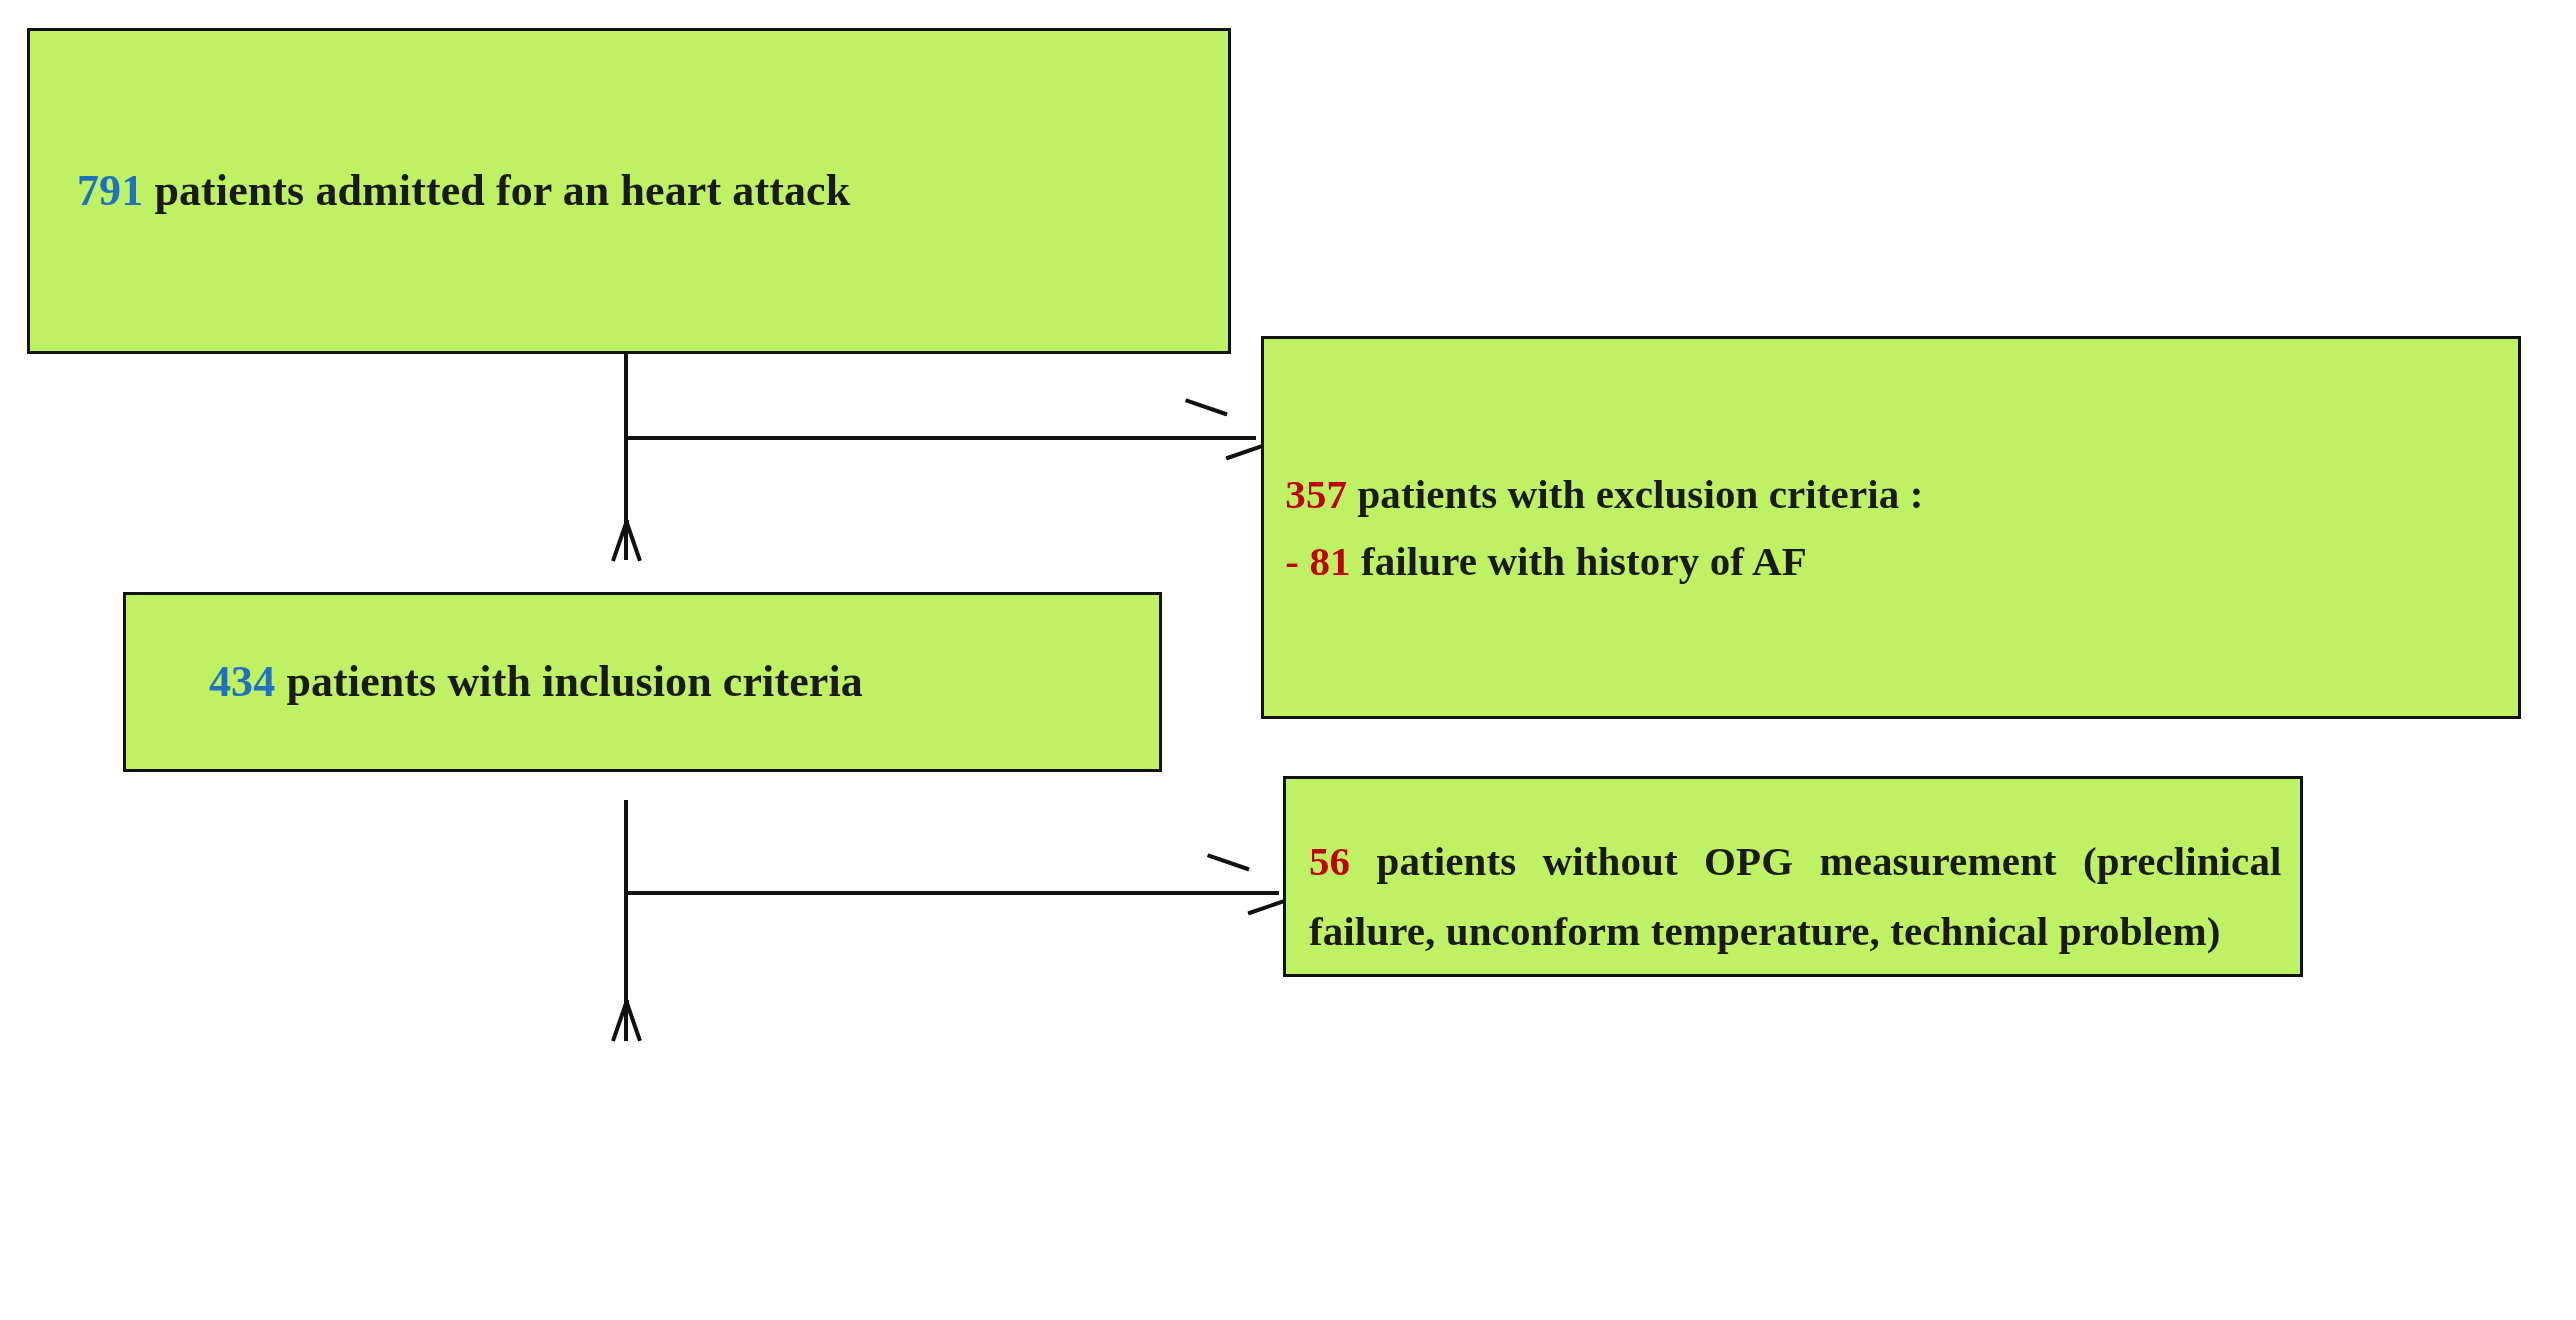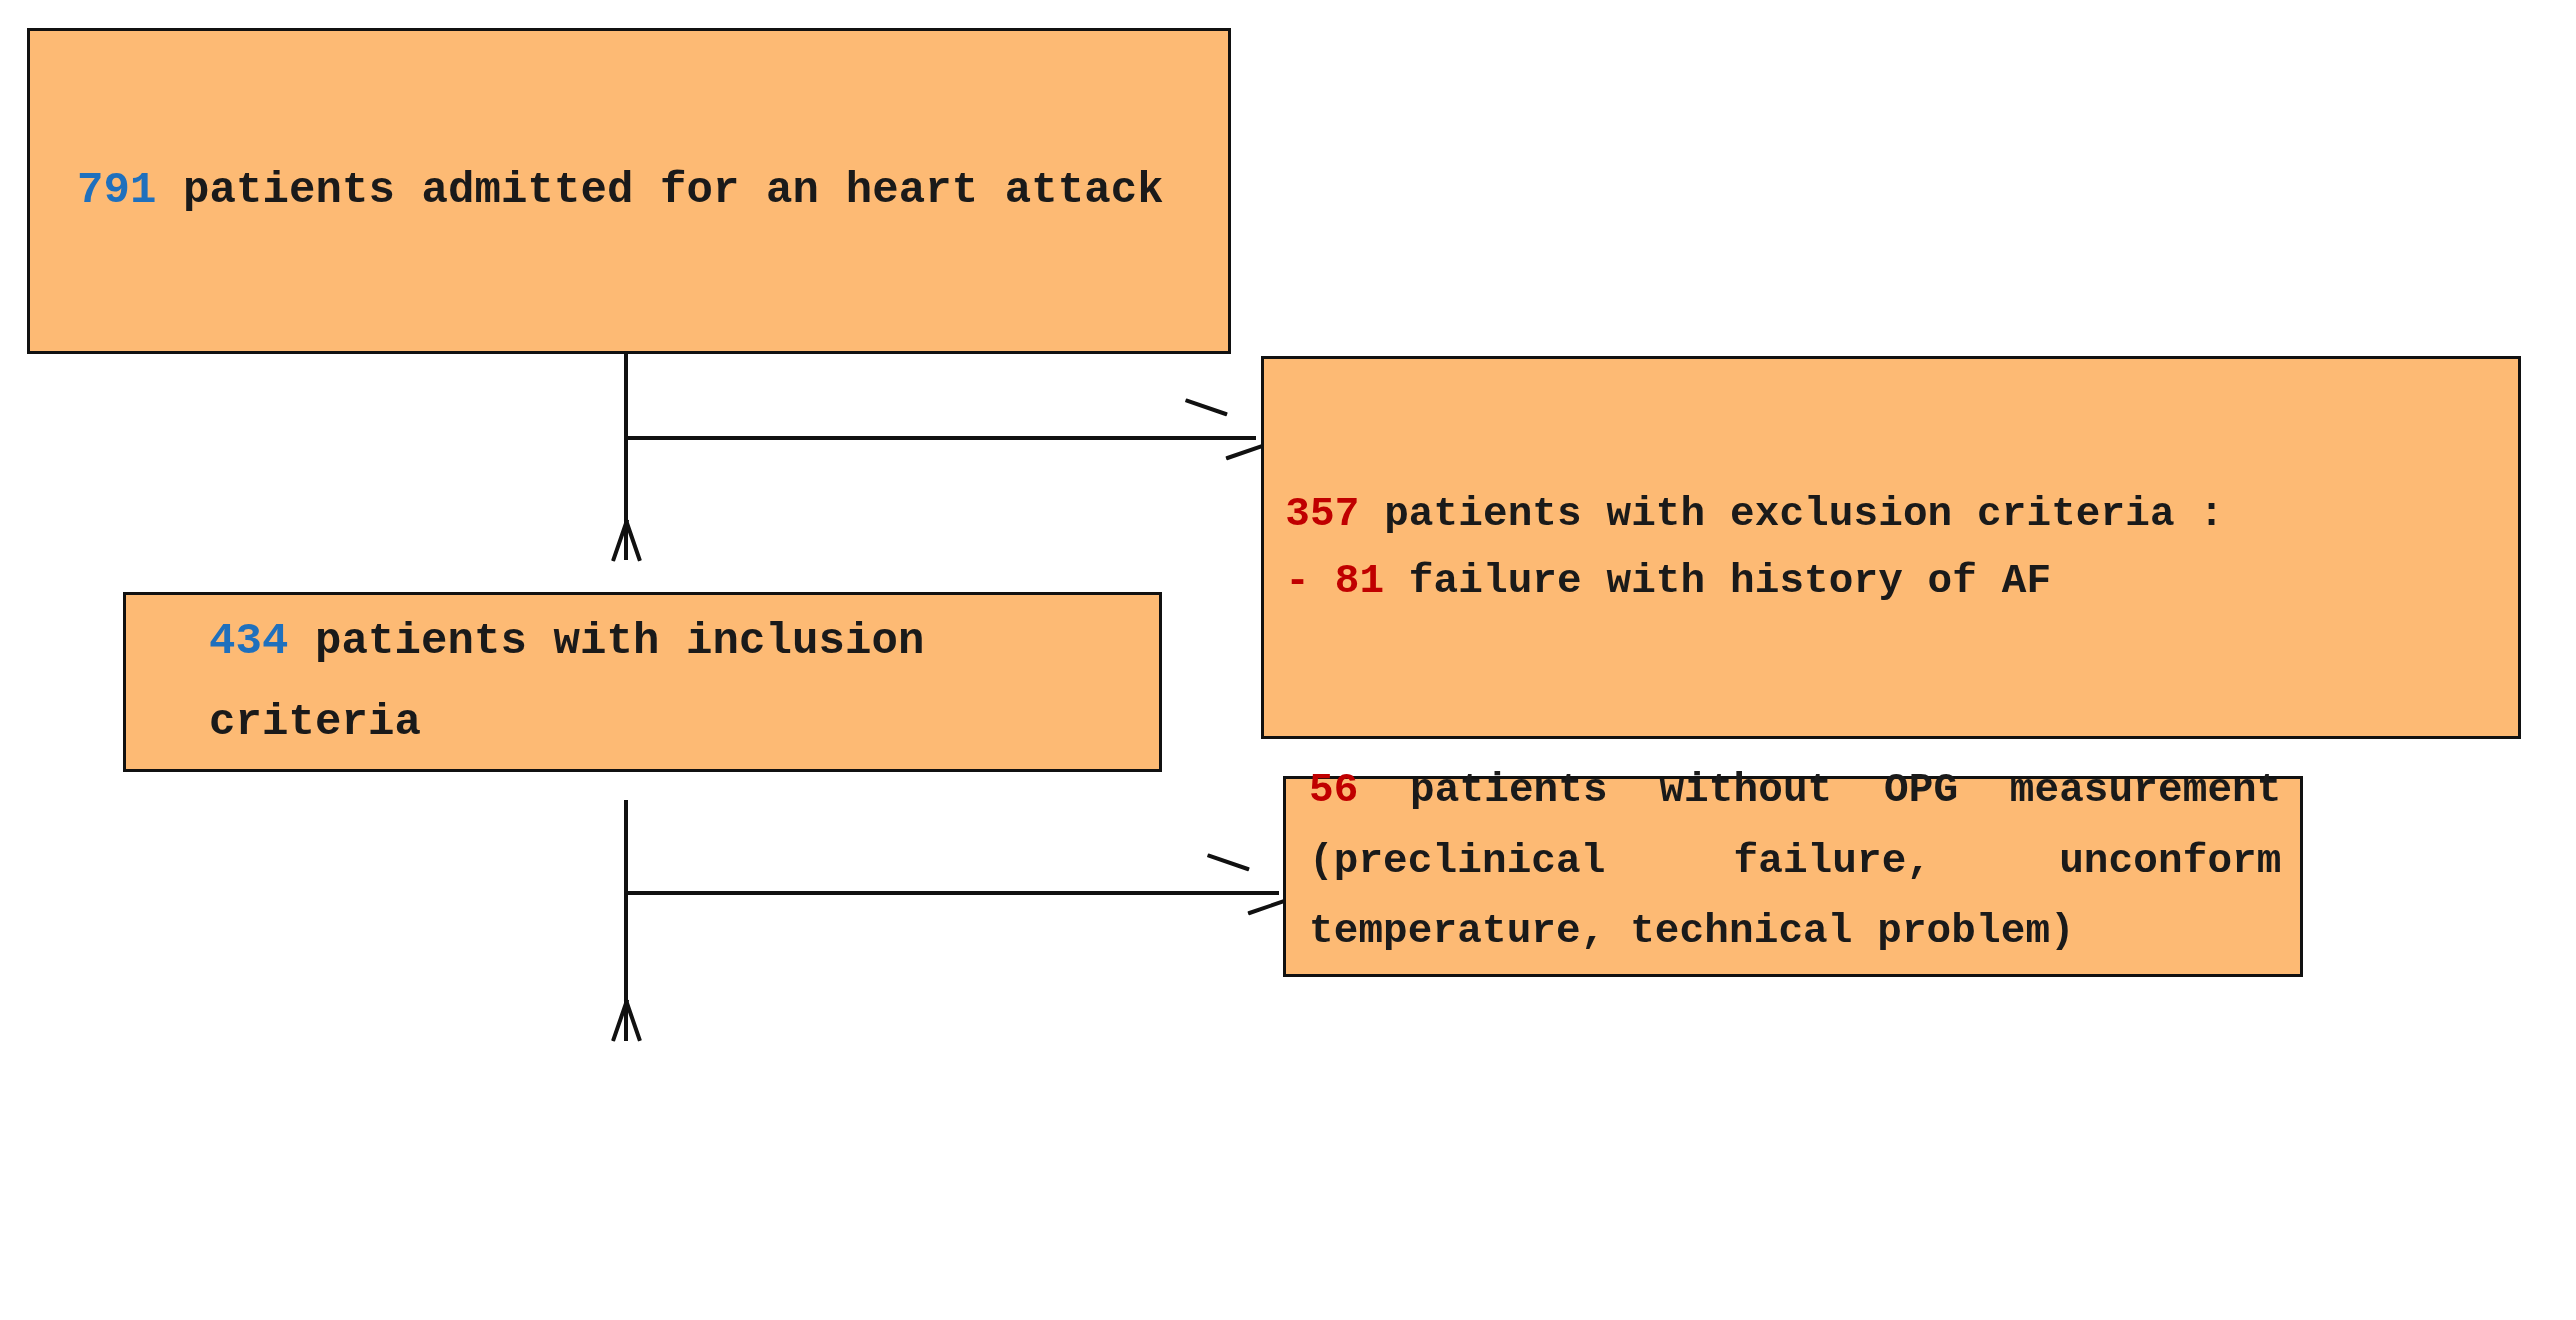--- a/index.html
+++ b/index.html
@@ -16,26 +16,25 @@
     width: 2576px;
     height: 1321px;
     background: #ffffff;
     overflow: hidden;
   }
 
   
   .box {
     position: absolute;
     box-sizing: border-box;
-    background: #fdba74;
+    background: #bef264;
     border: 3.6px solid #111111;
     display: flex;
     flex-direction: column;
     justify-content: center;
-    font-family: Liberation Mono, monospace;
   }
   .box-text {
     font-weight: bold;
     color: #1a1a1a;
     line-height: 1.85;
     letter-spacing: 0.1px;
   }
   .num-blue { color: #1f70bd; }
   .num-red  { color: #c00000; }
 
@@ -58,21 +57,21 @@
   
   #box-final {
     left: 260px; top: 1046px;
     width: 744px; height: 246px;
     padding: 0 0 0 100px;
   }
   #box-final .box-text { font-size: 44px; }
 
   
   #box-exclusion {
-    left: 1261px; top: 356px;
+    left: 1261px; top: 336px;
     width: 1260px; height: 383px;
     padding: 10px 18.5px 10px 21.3px;
     justify-content: center;
   }
   #box-exclusion .box-text { font-size: 41px; line-height: 1.63; }
   #box-exclusion .just { text-align: justify; text-align-last: left; }
 
   
   #box-noopg {
     left: 1283px; top: 776px;

